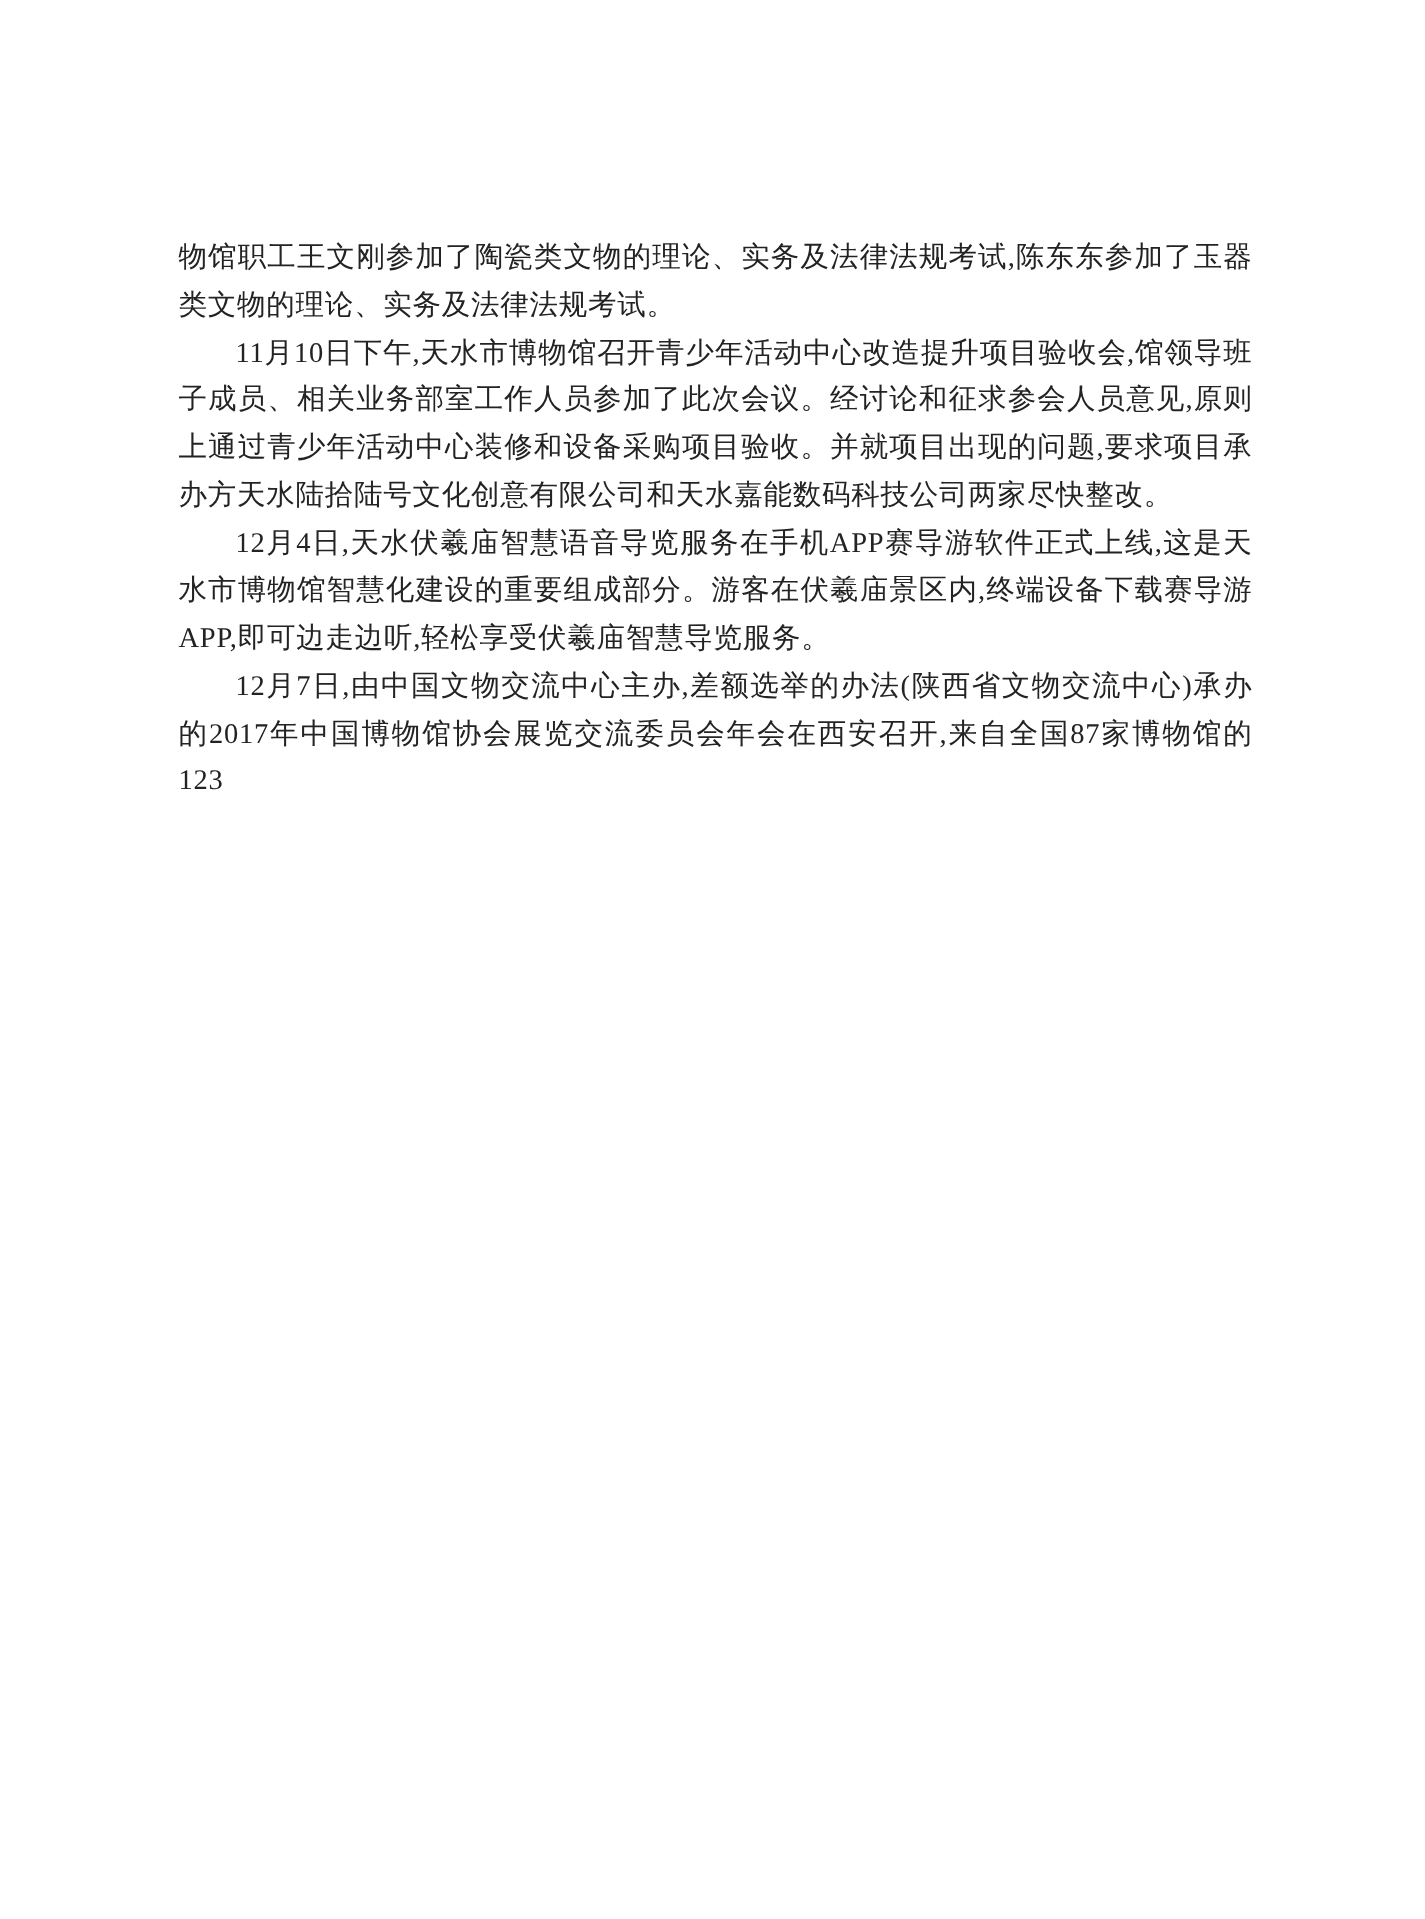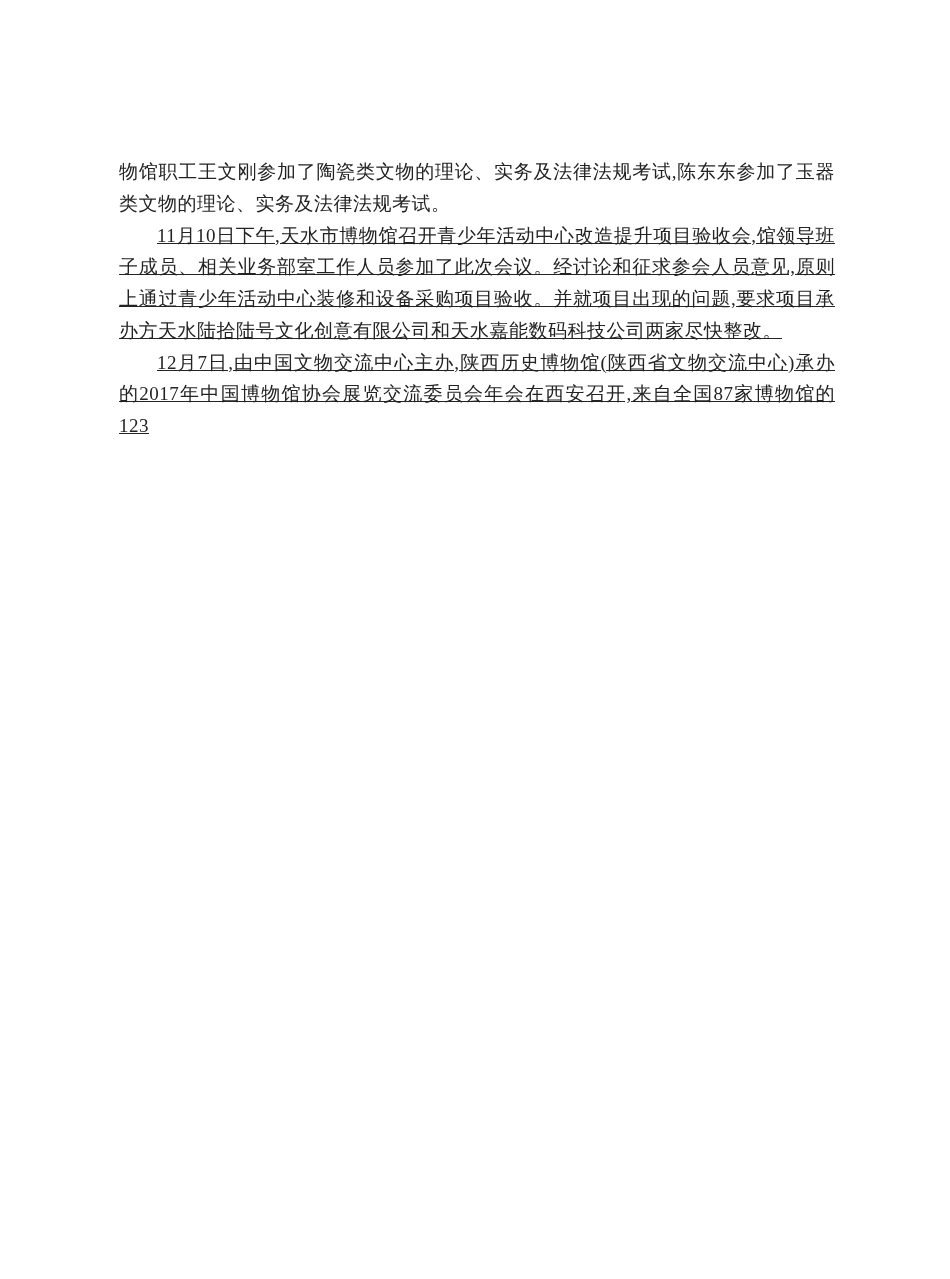--- a/index.html
+++ b/index.html
@@ -26,21 +26,20 @@
     text-align: justify;
     letter-spacing: 0.5px;
   }
   .para {
     margin: 0;
     padding: 0;
     text-indent: 0;
   }
   .para.indented {
     text-indent: 2em;
-    text-decoration: underline;
   }
   .page-number {
     position: absolute;
     left: 120px;
     top: 1170px;
     font-size: 20px;
     color: #701a75;
     letter-spacing: 2px;
   }
   
@@ -88,21 +87,22 @@
   }
 </style>
 </head>
 <body>
 
 <div class="page">
 
   <div class="text-block">
     <p class="para">物馆职工王文刚参加了陶瓷类文物的理论、实务及法律法规考试,陈东东参加了玉器类文物的理论、实务及法律法规考试。</p>
     <p class="para indented">11月10日下午,天水市博物馆召开青少年活动中心改造提升项目验收会,馆领导班子成员、相关业务部室工作人员参加了此次会议。经讨论和征求参会人员意见,原则上通过青少年活动中心装修和设备采购项目验收。并就项目出现的问题,要求项目承办方天水陆拾陆号文化创意有限公司和天水嘉能数码科技公司两家尽快整改。</p>
-    <p class="para indented">12月7日,由中国文物交流中心主办,陕西历史博物馆(陕西省文物交流中心)承办的2017年中国博物馆协会展览交流委员会年会在西安召开,来自全国87家博物馆的123</p>
+    <p class="para indented">12月4日,天水伏羲庙智慧语音导览服务在手机APP赛导游软件正式上线,这是天水市博物馆智慧化建设的重要组成部分。游客在伏羲庙景区内,终端设备下载赛导游APP,即可边走边听,轻松享受伏羲庙智慧导览服务。</p>
+    <p class="para indented">12月7日,由中国文物交流中心主办,差额选举的办法(陕西省文物交流中心)承办的2017年中国博物馆协会展览交流委员会年会在西安召开,来自全国87家博物馆的123</p>
   </div>
 
   <div class="page-number">-136-</div>
 
   <div class="watermark">
     <span class="wm-title"><span class="wchar">天</span><span class="wchar">水</span><span class="wchar">在</span><span class="wchar">线</span></span>
     <span class="wm-divider"></span>
     <span class="wm-url">www.tianshui.com.cn</span>
   </div>
 

